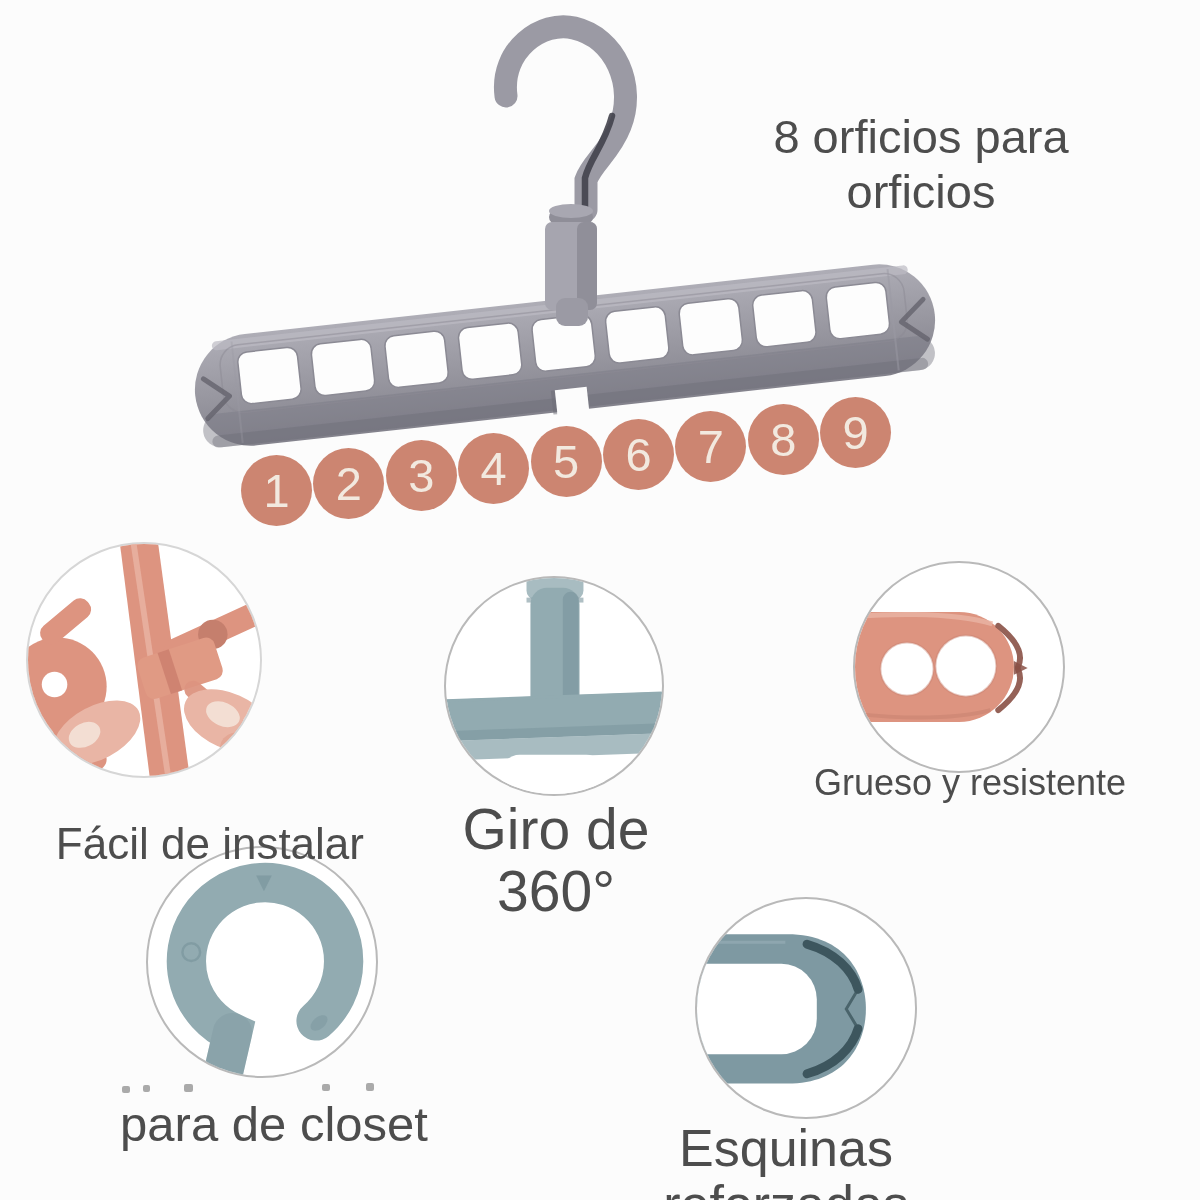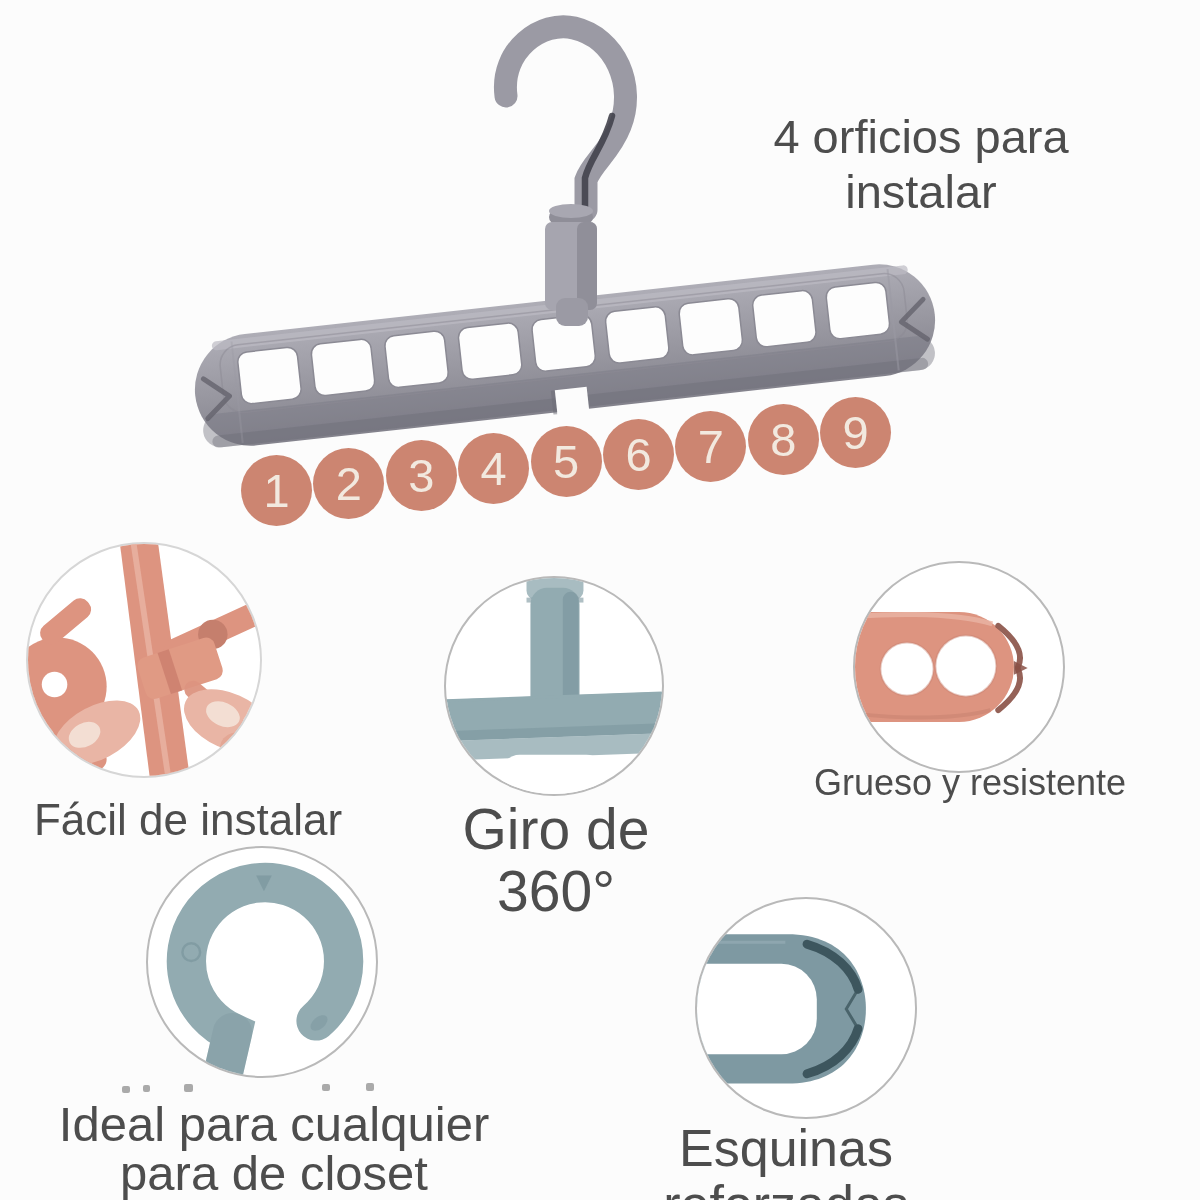--- a/index.html
+++ b/index.html
@@ -8,21 +8,21 @@
     --pink:#dd9480; --pink-light:#eab4a4; --pink-dark:#c57f6d; --pink-deep:#8a5146;
     --skin:#e9b5a5; --nail:#f3ded3;
     --teal:#92abb1; --teal-light:#a8bcc1; --teal-dark:#7a959d; --teal-deep:#7e99a2; --teal-ink:#3d565e;
     --gray:#9b9aa4; --gray-light:#bcbbc3; --gray-dark:#7b7a84; --gray-ink:#43424c;
   }
   html,body{margin:0;padding:0;}
   body{font-family:"Liberation Sans", sans-serif; background:#ffffff;}
   .stage{position:relative;width:1200px;height:1200px;background:var(--bg);overflow:hidden;}
   .txt{position:absolute;color:var(--text);text-align:center;line-height:1.08;}
   .note{left:700px;top:110px;width:442px;font-size:47px;line-height:1.16;}
-  .cap-facil{left:12px;top:796px;width:352px;font-size:44px;}
+  .cap-facil{left:12px;top:820px;width:352px;font-size:44px;text-align:right;}
   .cap-giro{left:406px;top:799px;width:300px;font-size:57px;}
   .cap-grueso{left:768px;top:764px;width:404px;font-size:36px;}
   .cap-ideal{left:46px;top:1100px;width:456px;font-size:49px;line-height:1.0;}
   .cap-esquinas{left:560px;top:1120px;width:452px;font-size:52px;}
   .hanger-svg{position:absolute;left:0;top:0;}
   .badge{position:absolute;width:71px;height:71px;border-radius:50%;background:var(--salmon);
          color:var(--badge-text);font-size:47px;line-height:71px;text-align:center;}
   .feature-circle{position:absolute;border-radius:50%;overflow:hidden;background:#fff;
                   border:2px solid var(--border);box-sizing:border-box;}
   .fc1{left:26px;top:542px;width:236px;height:236px;border-color:#d6d6d6;}
@@ -101,22 +101,22 @@
       <div class="badge" style="left: 385.8px; top: 440.4px;">3</div>
       <div class="badge" style="left: 458.2px; top: 433.1px;">4</div>
       <div class="badge" style="left: 530.6px; top: 425.8px;">5</div>
       <div class="badge" style="left: 603px; top: 418.5px;">6</div>
       <div class="badge" style="left: 675.4px; top: 411.2px;">7</div>
       <div class="badge" style="left: 747.8px; top: 403.9px;">8</div>
       <div class="badge" style="left: 820.2px; top: 396.6px;">9</div>
     </div>
 
   <div class="txt note">
-    <div>4 orficios para</div>
-    <div>instalar</div>
+    <div>8 orficios para</div>
+    <div>orficios</div>
   </div>
 
   <div class="feature-circle fc1">
     <svg viewBox="0 0 236 236">
       <g>
         <circle cx="30" cy="145" r="50" class="f-pink"></circle>
         <rect x="20" y="78" width="60" height="22" rx="10" class="f-pink" transform="rotate(-40 30 100)"></rect>
         <rect x="25" y="185" width="62" height="22" rx="10" class="f-pink" transform="rotate(35 35 196)"></rect>
         <circle cx="27" cy="143" r="13" fill="#fff"></circle>
       </g>
@@ -187,21 +187,20 @@
       <path d="M112,46 C140,54 158,72 164,92" fill="none" class="s-teal-ink" stroke-width="9" stroke-linecap="round"></path>
       <path d="M112,178 C140,170 158,152 164,132" fill="none" class="s-teal-ink" stroke-width="9" stroke-linecap="round"></path>
       <path d="M164,92 L152,112 L164,132" fill="none" class="s-teal-ink" stroke-width="3" opacity="0.8"></path>
     </svg>
   </div>
 
   <div class="txt cap-facil">Fácil de instalar</div>
   <div class="txt cap-giro">Giro de 360°</div>
   <div class="txt cap-grueso">Grueso y resistente</div>
   <div class="txt cap-ideal">
-    <div>Ideal para cualquier</div>
     <div>para de closet</div>
   </div>
   <div class="txt cap-esquinas">Esquinas reforzadas</div>
 
   <div class="artifact" style="left:122px;top:1086px;width:8px;height:7px;"></div>
   <div class="artifact" style="left:143px;top:1085px;width:7px;height:7px;"></div>
   <div class="artifact" style="left:184px;top:1084px;width:9px;height:8px;"></div>
   <div class="artifact" style="left:322px;top:1084px;width:8px;height:7px;"></div>
   <div class="artifact" style="left:366px;top:1083px;width:8px;height:8px;"></div>
 

